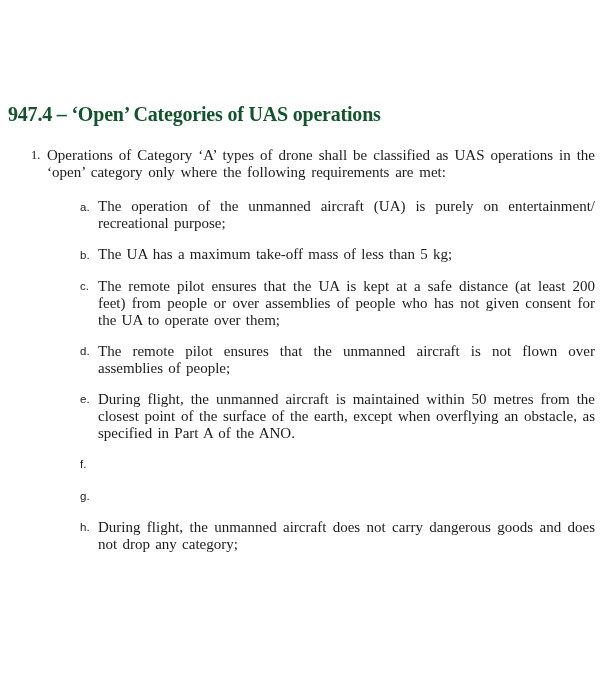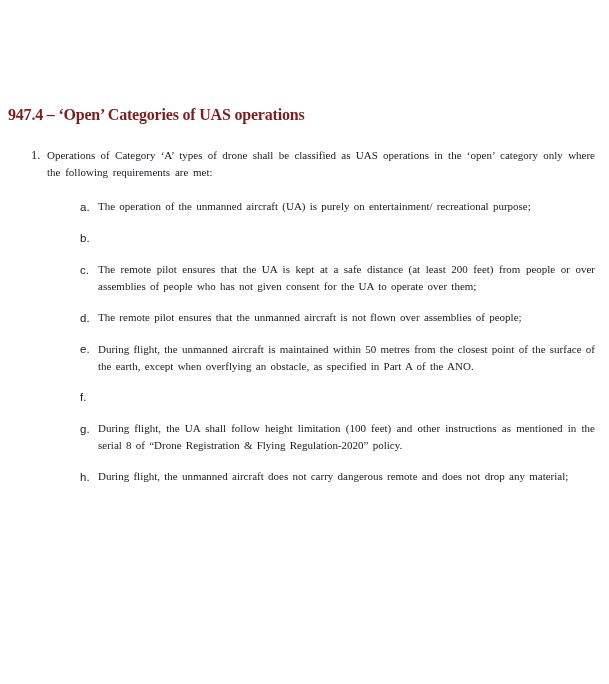--- a/index.html
+++ b/index.html
@@ -17,25 +17,25 @@
     width: 609px;
     height: 684px;
     box-sizing: border-box;
     padding: 106px 14px 0 8px;
     background: #ffffff;
     font-family: "Liberation Serif", serif;
     color: #1b1b1f;
   }
   .doc-title {
     margin: 0 0 24px 0;
-    font-size: 16px;
+    font-size: 20px;
     font-weight: bold;
     letter-spacing: -0.2px;
     line-height: 17px;
-    color: #7f1d1d;
+    color: #14532d;
     font-family: "Liberation Serif", serif;
   }
   .row {
     display: flex;
     align-items: flex-start;
   }
   .row.level1 {
     padding-left: 23px;
     margin-bottom: 17px;
   }
@@ -54,21 +54,21 @@
   }
   .marker2 {
     width: 18px;
     font-family: "Liberation Sans", sans-serif;
     font-size: 11.5px;
     padding-top: 0.5px;
   }
   .item-text {
     flex: 1 1 auto;
     margin: 0;
-    font-size: 11px;
+    font-size: 15px;
     line-height: 17px;
     text-align: justify;
     word-spacing: 1.5px;
   }
   .row.level1 .item-text {
     word-spacing: 2px;
   }
 </style>
 </head>
 <body>
@@ -84,20 +84,21 @@
 
   <div class="sublist">
 
     <div class="row level2">
       <span class="marker marker2">a.</span>
       <p class="item-text">The operation of the unmanned aircraft (UA) is purely on entertainment/ recreational purpose;</p>
     </div>
 
     <div class="row level2">
       <span class="marker marker2">b.</span>
+      <p class="item-text">The UA has a maximum take-off mass of less than 5 kg;</p>
     </div>
 
     <div class="row level2">
       <span class="marker marker2">c.</span>
       <p class="item-text">The remote pilot ensures that the UA is kept at a safe distance (at least 200 feet) from people or over assemblies of people who has not given consent for the UA to operate over them;</p>
     </div>
 
     <div class="row level2">
       <span class="marker marker2">d.</span>
       <p class="item-text">The remote pilot ensures that the unmanned aircraft is not flown over assemblies of people;</p>
@@ -107,22 +108,21 @@
       <span class="marker marker2">e.</span>
       <p class="item-text">During flight, the unmanned aircraft is maintained within 50 metres from the closest point of the surface of the earth, except when overflying an obstacle, as specified in Part A of the ANO.</p>
     </div>
 
     <div class="row level2">
       <span class="marker marker2">f.</span>
     </div>
 
     <div class="row level2">
       <span class="marker marker2">g.</span>
-      <p class="item-text">During flight, the UA shall follow height limitation (100 feet) and other instructions as mentioned in the serial 8 of “Drone Registration &amp; Flying Regulation-2020” policy.</p>
     </div>
 
     <div class="row level2">
       <span class="marker marker2">h.</span>
-      <p class="item-text">During flight, the unmanned aircraft does not carry dangerous remote and does not drop any material;</p>
+      <p class="item-text">During flight, the unmanned aircraft does not carry dangerous goods and does not drop any category;</p>
     </div>
 
   </div>
 </div>
 
 </body></html>

